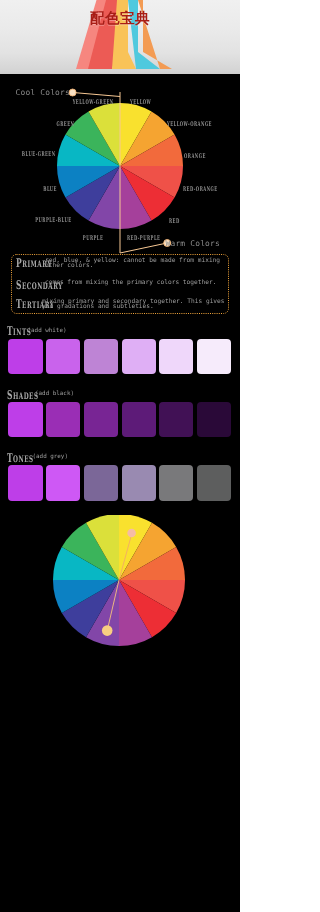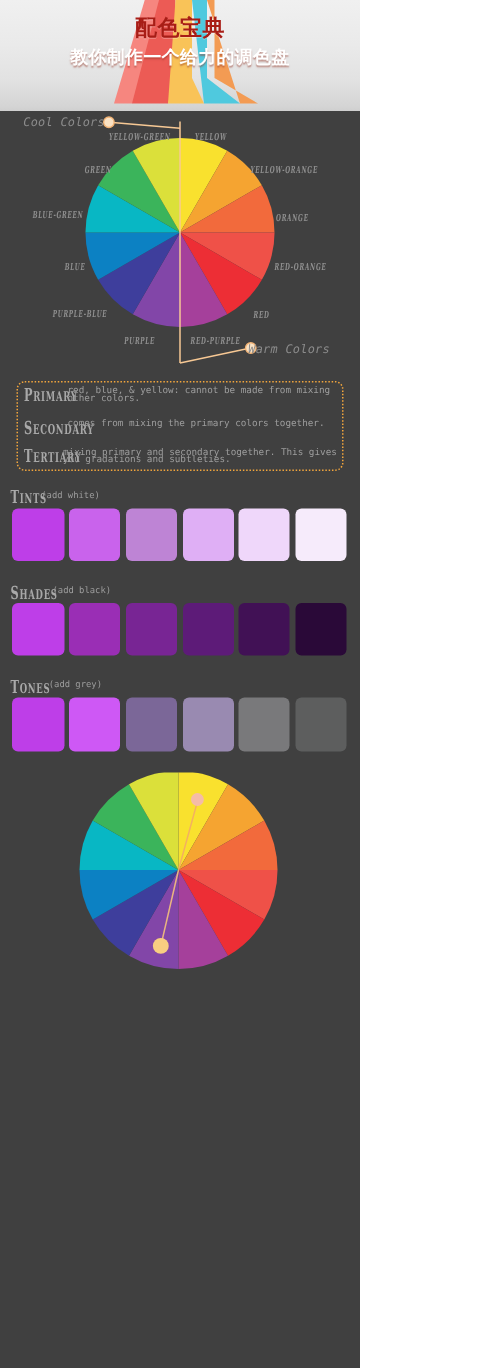--- a/index.html
+++ b/index.html
@@ -1,35 +1,35 @@
 <!DOCTYPE html>
 <html><head>
 <meta charset="utf-8">
 <title>配色宝典</title>
 <style>
   html,body{margin:0;padding:0;}
   body{width:240px;height:912px;background:#ffffff;overflow:hidden;
        font-family:"Liberation Sans",sans-serif;-webkit-font-smoothing:antialiased;text-rendering:geometricPrecision;}
-  .page{position:relative;width:240px;height:912px;overflow:hidden;background:#404040;}
+  .page{position:relative;width:240px;height:912px;overflow:hidden;background:#000000;}
 
   
   .header{position:absolute;left:0;top:0;width:240px;height:74px;overflow:hidden;
           background:linear-gradient(180deg,#f0f0f0 0%,#eaeaea 40%,#e2e2e2 72%,#d4d4d4 96%,#cfcfcf 100%);}
   .ribbons{position:absolute;left:0;top:0;width:240px;height:74px;}
   .hdr-title{position:absolute;left:0;top:11px;width:240px;text-align:center;
              font-family:"DejaVu Sans",sans-serif;font-weight:bold;font-size:14.6px;
              letter-spacing:0.4px;color:#A81D16;z-index:5;line-height:16px;
              text-shadow:0 1px 0 rgba(255,255,255,.3);}
   .hdr-sub{position:absolute;left:0;top:32px;width:240px;text-align:center;
            font-family:"DejaVu Sans",sans-serif;font-weight:bold;font-size:11.9px;
            letter-spacing:0.3px;color:#ffffff;z-index:5;line-height:13px;
            text-shadow:0 1px 1px rgba(150,55,40,.5);}
 
   
-  .wheel1-wrap{position:absolute;left:0;top:72px;width:240px;height:175px;font-style:italic;}
+  .wheel1-wrap{position:absolute;left:0;top:83px;width:240px;height:175px;}
   .wheel1-svg{position:absolute;left:0;top:0;}
   .wlabel{position:absolute;font-family:"DejaVu Serif Condensed","DejaVu Serif",serif;
           font-size:6.4px;font-weight:bold;letter-spacing:0.75px;color:#8f8f8f;white-space:nowrap;
           text-transform:uppercase;transform:scaleX(0.655);line-height:5px;}
   .wlabel.al{transform-origin:left top;}
   .wlabel.ar{transform-origin:right top;}
   .ctemp{position:absolute;font-family:"DejaVu Sans Mono",monospace;font-size:7.9px;
          color:#8c8c8c;white-space:nowrap;letter-spacing:0.2px;}
 
   
@@ -75,21 +75,20 @@
       </defs>
       <g>
         <path d="M96.5,0 L106,0 L106,52 L88,69 L76,69 Z" fill="#F6867F"></path>
         <path d="M106,0 L117,0 L117,52 L112,69 L88,69 Z" fill="#EC5B55"></path>
         <path d="M117,0 L128,0 L128,52 L136,69 L112,69 Z" fill="#F9C358"></path>
         <path d="M128,0 L138,0 L138,52 L160,69 L136,69 Z" fill="#4FC9DE"></path>
         <path d="M138,0 L143,0 L143,52 L172,69 L160,69 Z" fill="#F39B53"></path>
       </g>
     </svg>
     <div class="hdr-title">配色宝典</div>
-    <div class="hdr-sub">教你制作一个给力的调色盘</div>
   </div>
 
   <div class="wheel1-wrap">
     <svg class="wheel1-svg" width="240" height="175" viewBox="0 0 240 175">
       <g id="wheel1-segments">
           <path d="M120,83 L120.00,20.00 A63,63 0 0 1 151.50,28.44 Z" fill="#F9E12E"></path>
           <path d="M120,83 L151.50,28.44 A63,63 0 0 1 174.56,51.50 Z" fill="#F5A431"></path>
           <path d="M120,83 L174.56,51.50 A63,63 0 0 1 183.00,83.00 Z" fill="#F26A3C"></path>
           <path d="M120,83 L183.00,83.00 A63,63 0 0 1 174.56,114.50 Z" fill="#EF5148"></path>
           <path d="M120,83 L174.56,114.50 A63,63 0 0 1 151.50,137.56 Z" fill="#ED2E35"></path>

